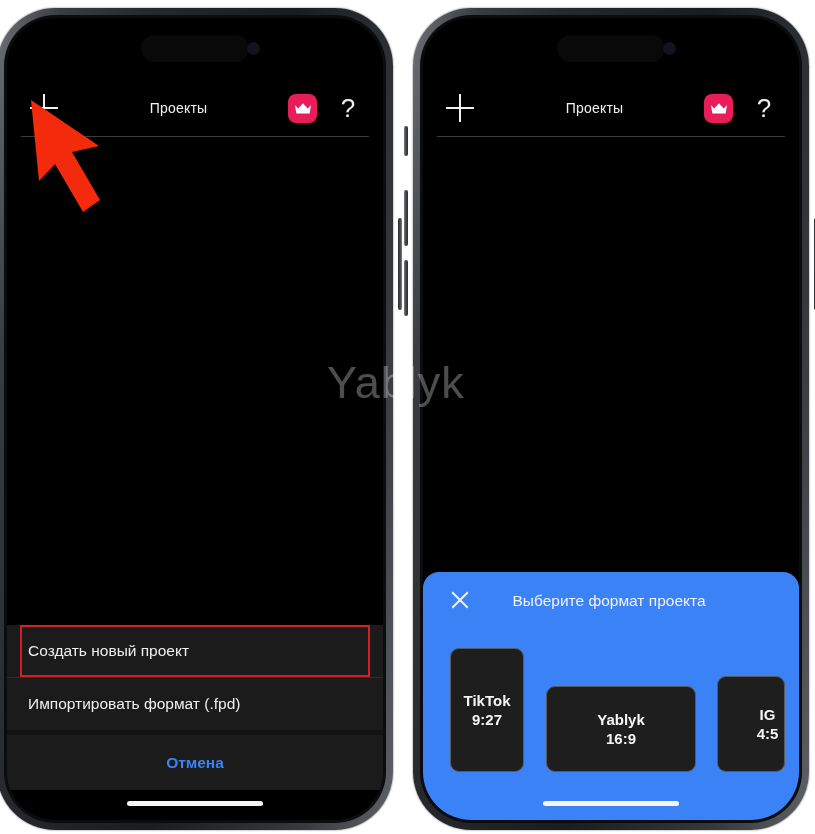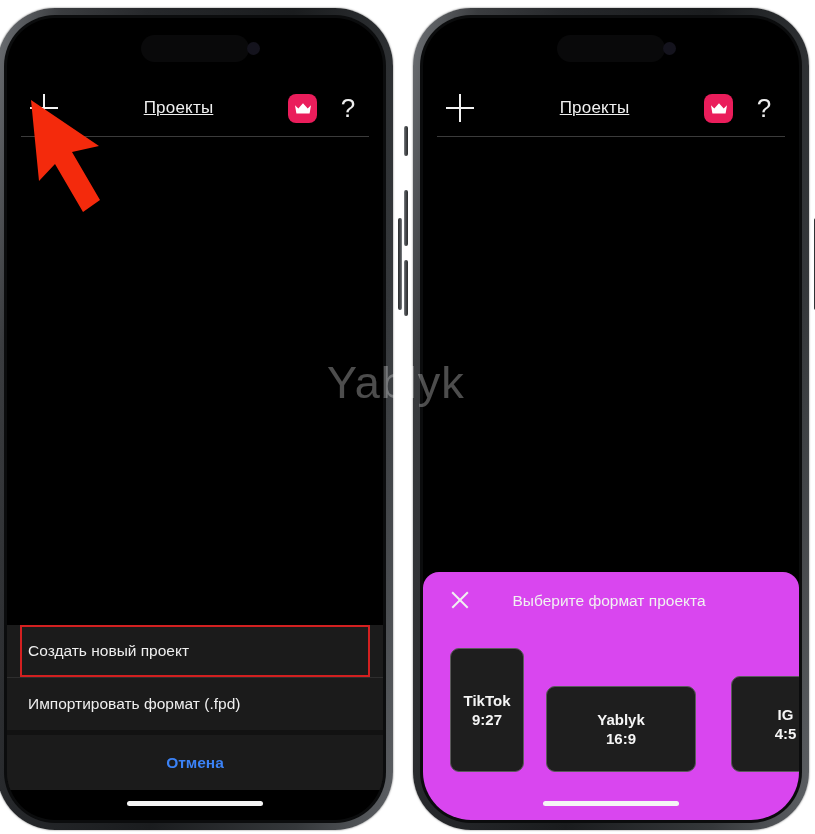--- a/index.html
+++ b/index.html
@@ -116,25 +116,24 @@
     position: absolute;
     background: #f2f2f2;
   }
   .plus-btn::before { left: 3px; right: 3px; top: 16px; height: 1.8px; }
   .plus-btn::after  { top: 3px; bottom: 3px; left: 16px; width: 1.8px; }
 
   .topbar-title {
     flex: 1 1 auto;
     text-align: center;
     color: #f0f0f0;
-    font-size: 17px;
+    font-size: 14px;
     letter-spacing: .2px;
     margin-left: 8px;
     padding-right: 0;
-    text-decoration: underline;
   }
 
   .crown-badge {
     width: 29px;
     height: 29px;
     border-radius: 8px;
     background: #ea1d5b;
     display: flex;
     align-items: center;
     justify-content: center;
@@ -248,21 +247,21 @@
     pointer-events: none;
   }
 
   
   .format-sheet {
     position: absolute;
     left: 0;
     right: 0;
     bottom: 0;
     height: 248px;
-    background: #d946ef;
+    background: #3b82f6;
     border-top-left-radius: 16px;
     border-top-right-radius: 16px;
     overflow: hidden;
   }
   .fs-header {
     position: relative;
     height: 58px;
     display: flex;
     align-items: center;
   }
@@ -317,21 +316,21 @@
     text-align: center;
     cursor: pointer;
     box-sizing: border-box;
   }
   .fcard .ratio { font-weight: 700; }
   
   .fc-0 { left: 27px; bottom: 2px; width: 74px; height: 124px; }
   
   .fc-1 { left: 123px; bottom: 2px; width: 150px; height: 86px; }
   
-  .fc-2 { left: 308px; bottom: 2px; width: 76px; height: 96px; padding-left: 33px; }
+  .fc-2 { left: 294px; bottom: 2px; width: 68px; height: 96px; padding-left: 33px; }
 </style>
 </head>
 <body>
 
 <div class="stage">
 
   <div class="phone left">
 
     <div class="btn-side btn-right b-power"></div>
 

